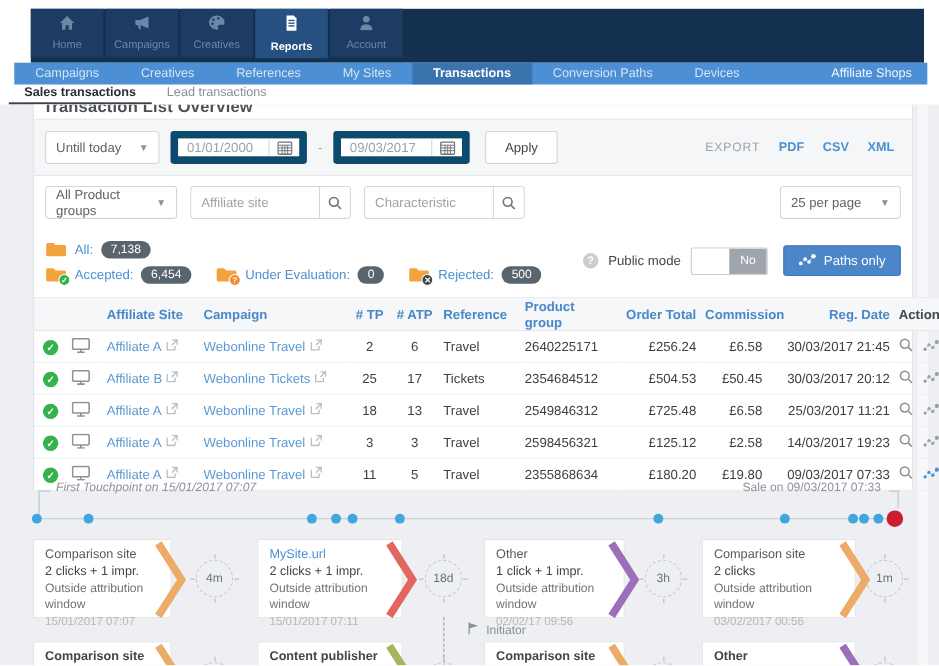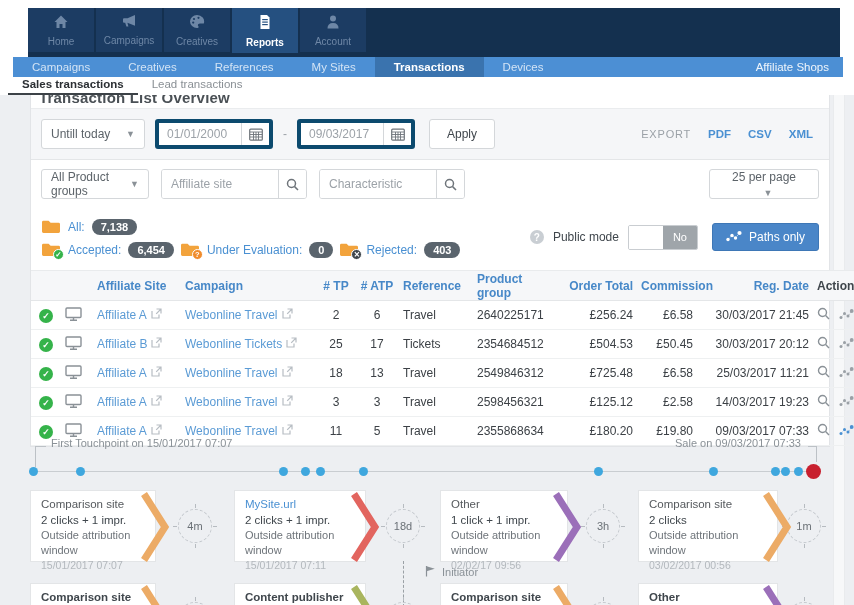--- a/index.html
+++ b/index.html
@@ -39,40 +39,40 @@
 
   .panel { position:absolute; left:30px; top:0; width:800px; background:#fff; border:1px solid #E2E4E7; border-top:none; }
   .title-clip { height:13px; overflow:hidden; padding-left:8px; background:#fff; }
   .page-title { font-size:15px; font-weight:bold; color:#4A5055; transform:translateY(-6px); letter-spacing:.2px; }
 
   .filter-strip { height:52px; background:#F5F6F8; border-top:1px solid #EAECEE; border-bottom:1px solid #E4E6E8;
                   display:flex; align-items:center; padding:0 10px; gap:10px; }
   .sel { height:30px; background:#fff; border:1px solid #D4D7DA; border-radius:3px; display:flex; align-items:center;
          justify-content:space-between; padding:0 9px; font-size:12px; color:#5C6369; cursor:pointer; }
   .caret { color:#8A9197; font-size:9px; margin-left:8px; }
-  .date-group { display:flex; height:30px; border:4px solid #0c4a6e; border-radius:3px; background:#fff; overflow:hidden; }
+  .date-group { display:flex; height:30px; border:7px solid #0c4a6e; border-radius:3px; background:#fff; overflow:hidden; }
   .date-input { width:82px; border:none; padding:0 8px; font-size:12px; color:#9CA2A8; font-family:inherit; background:#fff; }
   .icon-btn { width:28px; display:flex; align-items:center; justify-content:center; border-left:1px solid #D4D7DA; background:#fff; cursor:pointer; }
   .dash-sep { color:#9CA2A8; font-size:12px; }
   .apply-btn { height:30px; padding:0 17px; background:#fff; border:1px solid #D4D7DA; border-radius:3px; font-size:12px; color:#3F464C; cursor:pointer; margin-left:4px; }
   .export-group { margin-left:auto; display:flex; align-items:center; gap:17px; padding-right:6px; }
   .export-lbl { font-size:11px; color:#9BA1A7; letter-spacing:.8px; }
   .export-link { font-size:11.5px; color:#4A90D2; font-weight:bold; cursor:pointer; text-decoration:none; }
 
   .controls-row { height:48px; display:flex; align-items:center; padding:0 10px; gap:12px; background:#fff; }
   .search-group { display:flex; height:30px; border:1px solid #D4D7DA; border-radius:3px; background:#fff; overflow:hidden; }
   .search-input { width:116px; border:none; padding:0 9px; font-size:12px; color:#5C6369; font-family:inherit; }
   .search-input::placeholder { color:#9CA2A8; }
-  .per-page { margin-left:auto; width:110px;flex-direction:column; }
+  .per-page { margin-left:auto; width:110px; }
 
   .status-section { position:relative; padding:7px 10px 9px; background:#fff; }
   .status-row { display:flex; align-items:center; height:23px; font-size:12px; }
-  .st-group { display:flex; align-items:center; gap:7px; margin-right:6px; }
+  .st-group { display:flex; align-items:center; gap:7px; margin-right:22px; }
   .st-label { color:#4A90D2; cursor:pointer; }
-  .pill { background:#5A646D; color:#fff; font-size:11px; font-weight:bold; border-radius:9px; padding:2px 9px; min-width:14px; text-align:center; }
+  .pill { background:#5A646D; color:#fff; font-size:11px; font-weight:normal; border-radius:9px; padding:2px 9px; min-width:14px; text-align:center; }
   .folder-wrap { position:relative; width:20px; height:15px; }
   .folder-badge { position:absolute; right:-3px; bottom:-3px; width:11px; height:11px; border-radius:50%;
                   color:#fff; font-size:7.5px; font-weight:bold; display:flex; align-items:center; justify-content:center; border:1px solid #fff; }
   .fb-green { background:#35B34A; } .fb-orange { background:#F08C2D; } .fb-dark { background:#3F464C; }
   .status-right { position:absolute; right:10px; top:15px; display:flex; align-items:center; gap:9px; }
   .q-circle { width:14px; height:14px; border-radius:50%; background:#C9CED3; color:#fff; font-size:10px; font-weight:bold;
               display:flex; align-items:center; justify-content:center; }
   .pm-label { font-size:12px; color:#3F464C; }
   .toggle { display:flex; width:70px; height:25px; border:1px solid #C9CDD1; border-radius:2px; overflow:hidden; cursor:pointer; }
   .toggle-off-side { flex:1; background:#fff; }
@@ -211,20 +211,23 @@
     <div class="subnav-item">
         <span>References</span>
       </div>
     <div class="subnav-item">
         <span>My Sites</span>
       </div>
     <div class="subnav-item active">
         <span>Transactions</span>
       </div>
     <div class="subnav-item">
+        <span>Conversion Paths</span>
+      </div>
+    <div class="subnav-item">
         <span>Devices</span>
       </div>
     <div class="subnav-right">
         <span>Affiliate Shops</span>
       </div>
   </div>
 
   <div class="tabrow">
     <div class="tab active"><span>Sales transactions</span></div>
     <div class="tab"><span>Lead transactions</span></div>
@@ -265,21 +268,21 @@
         <button class="apply-btn">Apply</button>
         <div class="export-group">
           <span class="export-lbl">EXPORT</span>
           <a class="export-link">PDF</a>
           <a class="export-link">CSV</a>
           <a class="export-link">XML</a>
         </div>
       </div>
 
       <div class="controls-row">
-        <div class="sel" style="width:108px;">
+        <div class="sel" style="width:120px;">
           <span>All Product groups</span>
           <span class="caret">▼</span>
         </div>
         <div class="search-group">
           <input class="search-input" placeholder="Affiliate site" style="">
           <span class="icon-btn">
               <svg width="13" height="13" viewBox="0 0 13 13">
                 <circle cx="5.5" cy="5.5" r="4" stroke="#6E747A" fill="none" stroke-width="1.5"></circle>
                 <path d="M8.6 8.6 L12 12" stroke="#6E747A" stroke-width="1.5"></path>
               </svg>
@@ -323,21 +326,21 @@
                   <path d="M1 3.2 Q1 1.8 2.4 1.8 H7.6 L9.6 3.8 H17.6 Q19 3.8 19 5.2 V12.6 Q19 14 17.6 14 H2.4 Q1 14 1 12.6 Z" fill="#F2A33C"></path>
                 </svg><span class="folder-badge fb-orange">?</span></span>
             <span class="st-label">Under Evaluation:</span>
             <span class="pill">0</span>
           </div>
           <div class="st-group">
             <span class="folder-wrap"><svg width="20" height="15" viewBox="0 0 20 15">
                   <path d="M1 3.2 Q1 1.8 2.4 1.8 H7.6 L9.6 3.8 H17.6 Q19 3.8 19 5.2 V12.6 Q19 14 17.6 14 H2.4 Q1 14 1 12.6 Z" fill="#F2A33C"></path>
                 </svg><span class="folder-badge fb-dark">✕</span></span>
             <span class="st-label">Rejected:</span>
-            <span class="pill">403</span>
+            <span class="pill">500</span>
           </div>
         </div>
         <div class="status-right">
           <span class="q-circle">?</span>
           <span class="pm-label">Public mode</span>
           <div class="toggle">
             <div class="toggle-off-side"></div>
             <div class="toggle-on-side">No</div>
           </div>
           <button class="paths-btn">
@@ -586,21 +589,21 @@
                 </span>
               </td>
           </tr>
         </tbody>
       </table>
     </div>
 
     <div class="timeline">
       <div class="tl-line"></div>
       <div class="tl-elbow-left"></div>
-      <div class="tl-label" style="left:21px;">First Touchpoint on 15/01/2017 07:07</div>
+      <div class="tl-label" style="left:21px;font-style:italic;">First Touchpoint on 15/01/2017 07:07</div>
       <div class="tl-elbow-right"></div>
       <div class="tl-label" style="right:29px;">Sale on 09/03/2017 07:33</div>
       <div class="tl-dot" style="left:-1px;"></div>
       <div class="tl-dot" style="left:46px;"></div>
       <div class="tl-dot" style="left:249px;"></div>
       <div class="tl-dot" style="left:271px;"></div>
       <div class="tl-dot" style="left:286px;"></div>
       <div class="tl-dot" style="left:329px;"></div>
       <div class="tl-dot" style="left:564px;"></div>
       <div class="tl-dot" style="left:679px;"></div>

